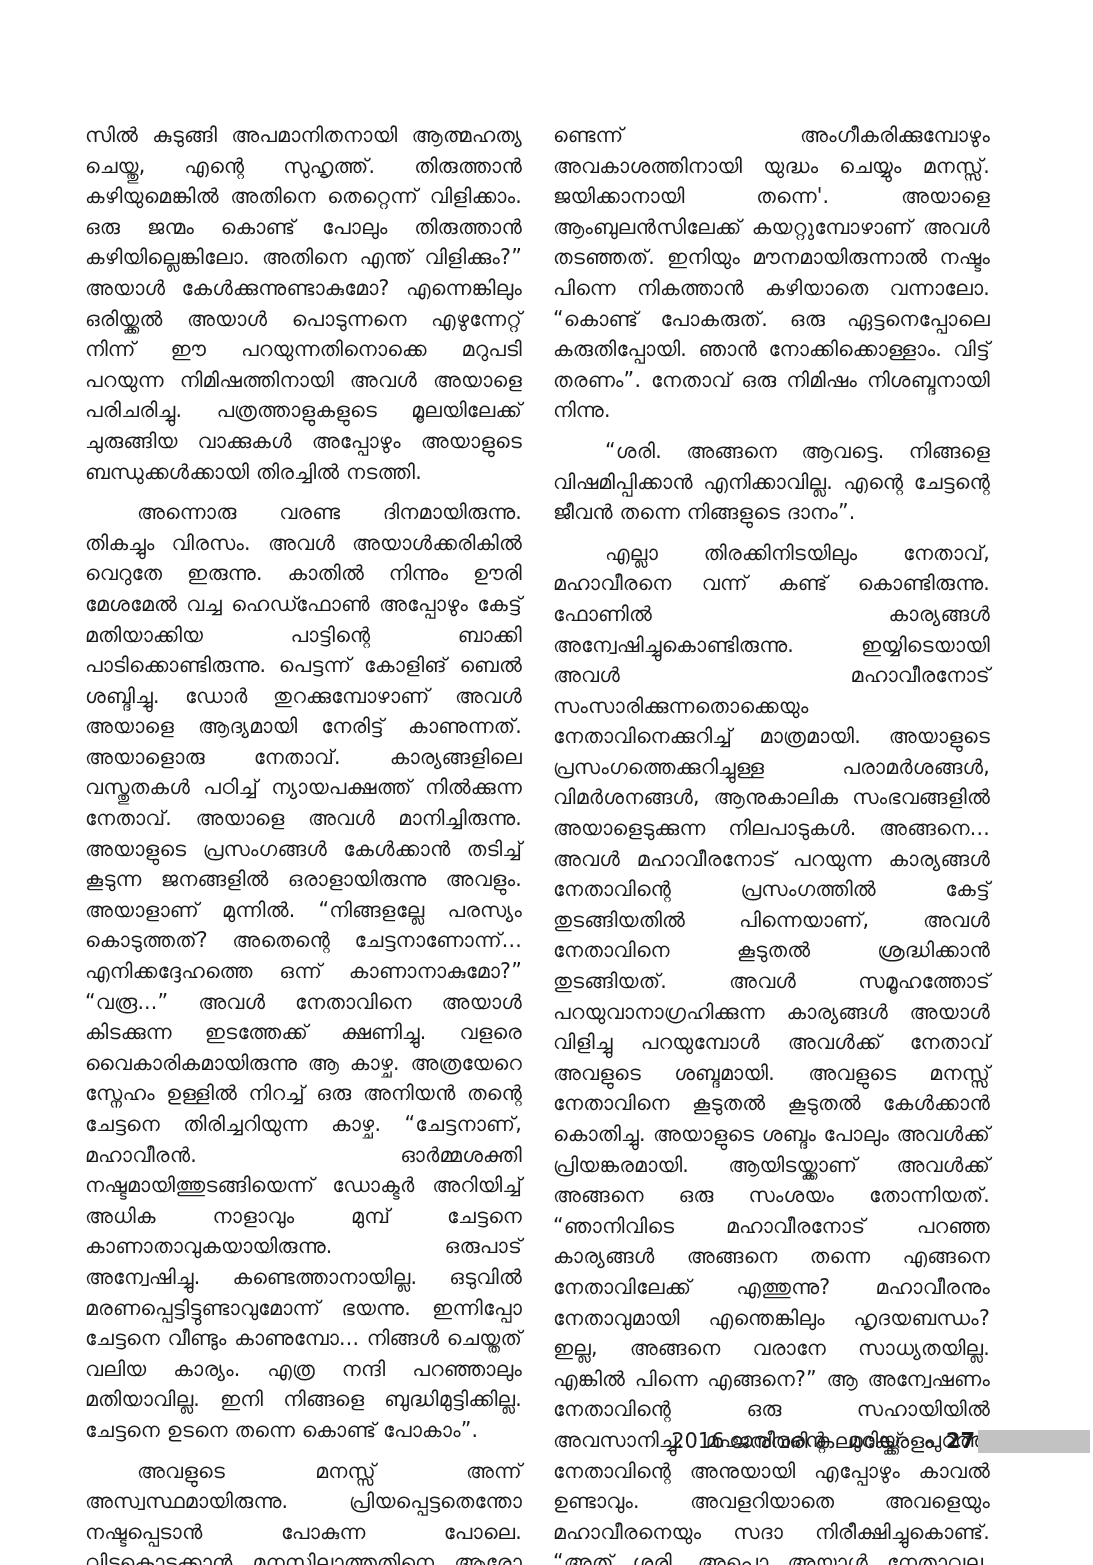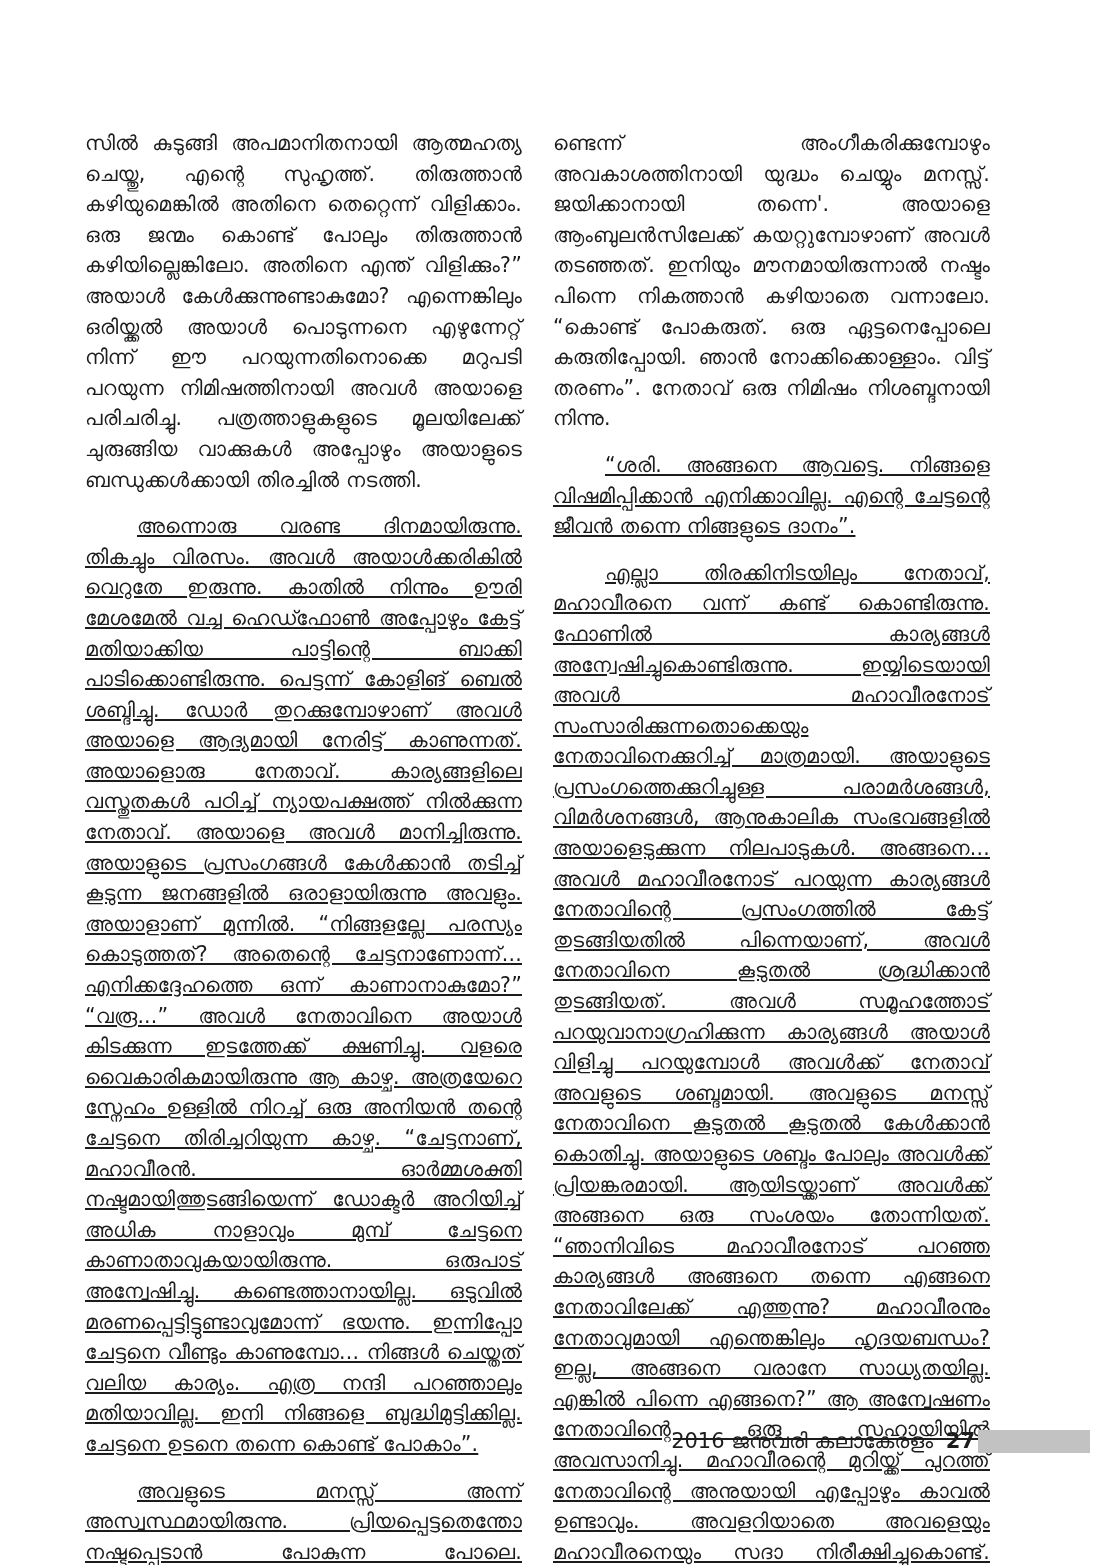--- a/index.html
+++ b/index.html
@@ -25,26 +25,25 @@
     top: 112px;
     width: 437px;
     font-size: 20.5px;
     line-height: 30.6px;
     text-align: justify;
     letter-spacing: 0.2px;
   }
   .col-left  { left: 85px; }
   .col-right { left: 553px; }
   .col p {
-    margin: 16px 0 10px 0;
+    margin: 8px 0 10px 0;
     padding: 0;
   }
   .col p.indent {
     text-indent: 52px;
-    text-decoration: underline;
   }
   .footer {
     position: absolute;
     left: 0;
     top: 1424px;
     width: 1093px;
     height: 34px;
   }
   .footer-inner {
     position: absolute;

